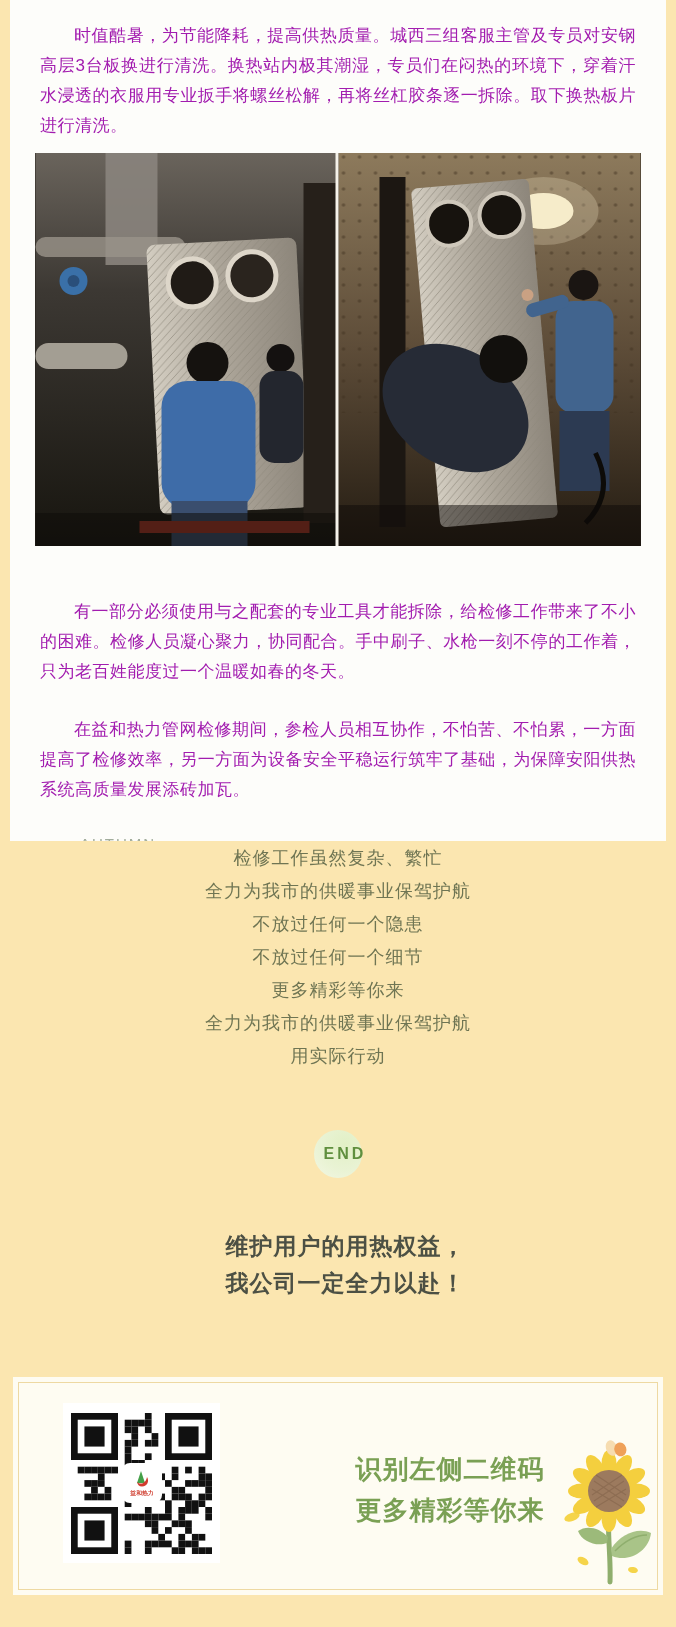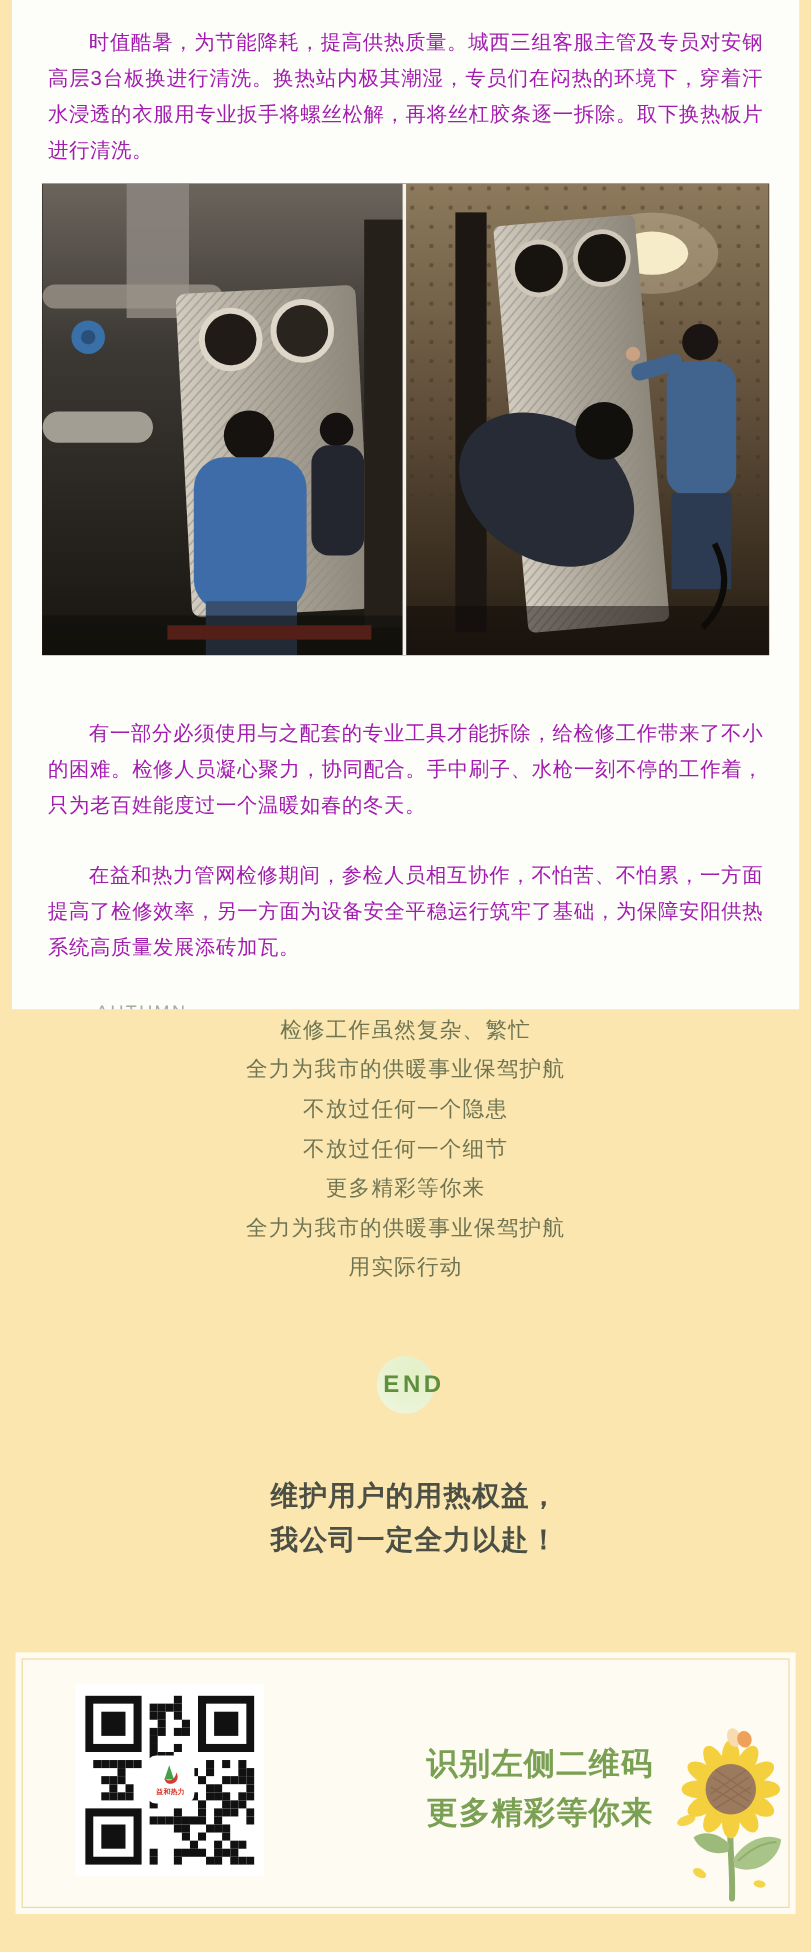--- a/index.html
+++ b/index.html
@@ -62,21 +62,21 @@
   }
   .end-badge {
     width:48px; height:48px;
     margin:64px auto 0;
     border-radius:50%;
     background:radial-gradient(circle at 65% 30%, #e2f0c6 0%, #e9f3d4 55%, #f3f7e3 100%);
     display:flex; align-items:center; justify-content:center;
   }
   .end-badge span {
     color:#5f8f3e;
-    font-size:20px;
+    font-size:16px;
     font-weight:bold;
     letter-spacing:3px;
     margin-left:14px;
   }
   .slogan-block { margin-top:50px; }
   .slogan {
     color:#4c5044;
     font-size:23px;
     font-weight:bold;
     line-height:37px;

